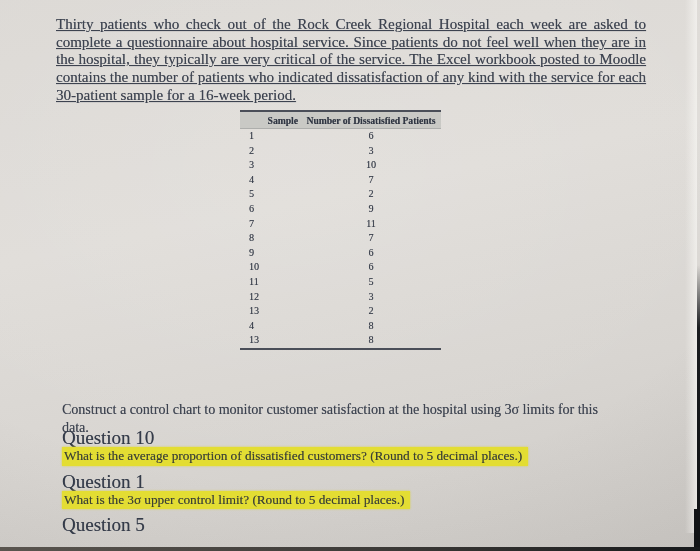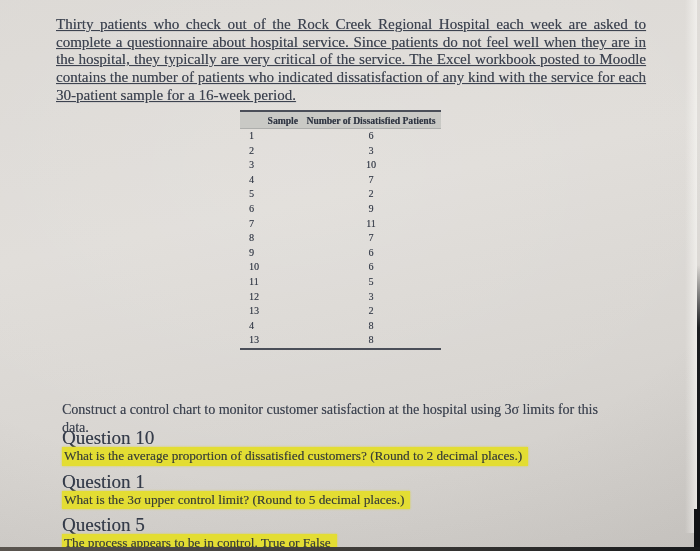--- a/index.html
+++ b/index.html
@@ -178,36 +178,33 @@
       </tbody>
   </table>
 
   <p class="instruction soft">Construct a control chart to monitor customer satisfaction at the hospital using 3σ limits for this data.</p>
 
   <div class="questions">
 
     <div class="q">
       <div class="q-label soft">Question 10</div>
       <div class="q-line">
-        <span class="hl soft">What is the average proportion of dissatisfied customers? (Round to 2 decimal places.)</span>
+        <span class="hl soft">What is the average proportion of dissatisfied customers? (Round to 5 decimal places.)</span>
       </div>
     </div>
 
     <div class="q">
       <div class="q-label soft">Question 1</div>
       <div class="q-line">
         <span class="hl soft">What is the 3σ upper control limit? (Round to 5 decimal places.)</span>
       </div>
     </div>
 
     <div class="q">
       <div class="q-label soft">Question 5</div>
-      <div class="q-line">
-        <span class="hl soft">The process appears to be in control. True or False</span>
-      </div>
     </div>
 
   </div>
 
   <div class="right-sheen"></div>
   <div class="edge-right-thin"></div>
   <div class="edge-right-foot"></div>
   <div class="edge-bottom"></div>
 
 </div>

